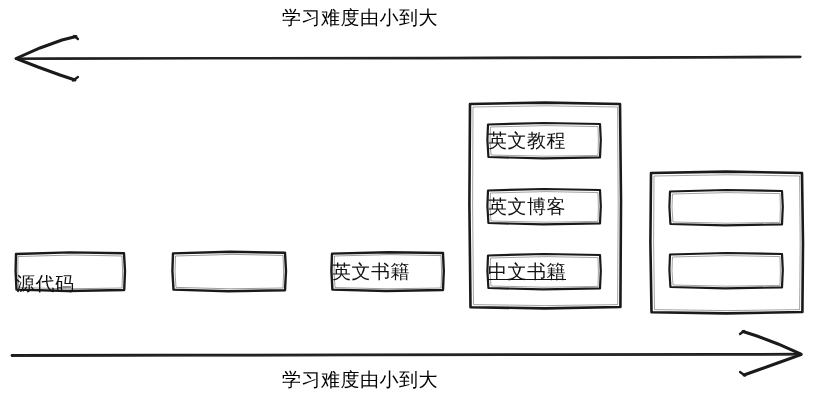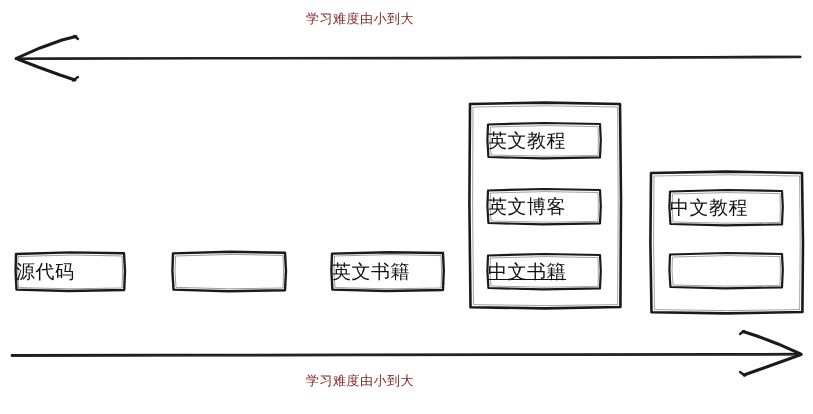--- a/index.html
+++ b/index.html
@@ -17,26 +17,26 @@
   }
   #sketch {
     position: absolute;
     left: 0;
     top: 0;
     width: 813px;
     height: 414px;
   }
   .axis-label {
     position: absolute;
-    color: #7f1d1d;
-    font-size: 13px;
+    color: #000000;
+    font-size: 19px;
     line-height: 22px;
     letter-spacing: 0.5px;
     white-space: nowrap;
-    font-family: Liberation Serif, serif;
+    font-family: Liberation Mono, monospace;
   }
   #top-label {
     left: 0;
     top: 8px;
     width: 720px;
     text-align: center;
   }
   #bottom-label {
     left: 0;
     top: 370px;
@@ -130,27 +130,26 @@
     <g>
       <path d="M 670 254.5 L 726 253 L 782 254 L 782.8 270 L 782 287.4 L 725 288.4 L 670.4 287 L 669.4 270 Z" fill="#ffffff" stroke="#1a1a1a" stroke-width="2.2" stroke-linejoin="round"></path>
       <path d="M 672.5 257 L 728 255.6 L 780 256.6 L 780.4 271 L 780 285.4 L 727 286.2 L 673 285 L 672 271 Z" fill="none" stroke="#4a4a4a" stroke-width="1" stroke-linejoin="round" opacity="0.5"></path>
     </g>
   </svg>
 
   <div class="axis-label" id="top-label">学习难度由小到大</div>
 
   <div class="axis-label" id="bottom-label">学习难度由小到大</div>
 
-  <div class="node-label" style="left:16px;  top:262px; width:109px;">源代码</div>
+  <div class="node-label" style="left:16px;  top:274px; width:109px;">源代码</div>
 
 
   <div class="node-label" style="left:332px; top:262px; width:111px;">英文书籍</div>
 
   <div class="node-label" style="left:488px; top:131px; width:112px;">英文教程</div>
 
   <div class="node-label" style="left:488px; top:197px; width:112px;">英文博客</div>
 
   <div class="node-label" style="left:488px; top:262px; width:112px;text-decoration:underline;">中文书籍</div>
 
-  <div class="node-label" style="left:670px; top:198px; width:112px;">中文教程</div>
 
 
 </div>
 
 </body></html>

